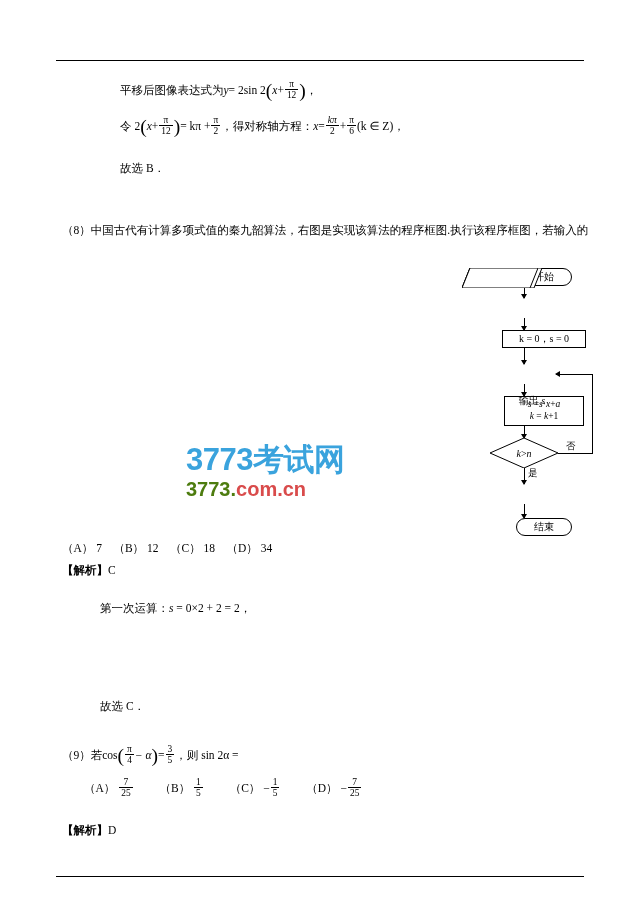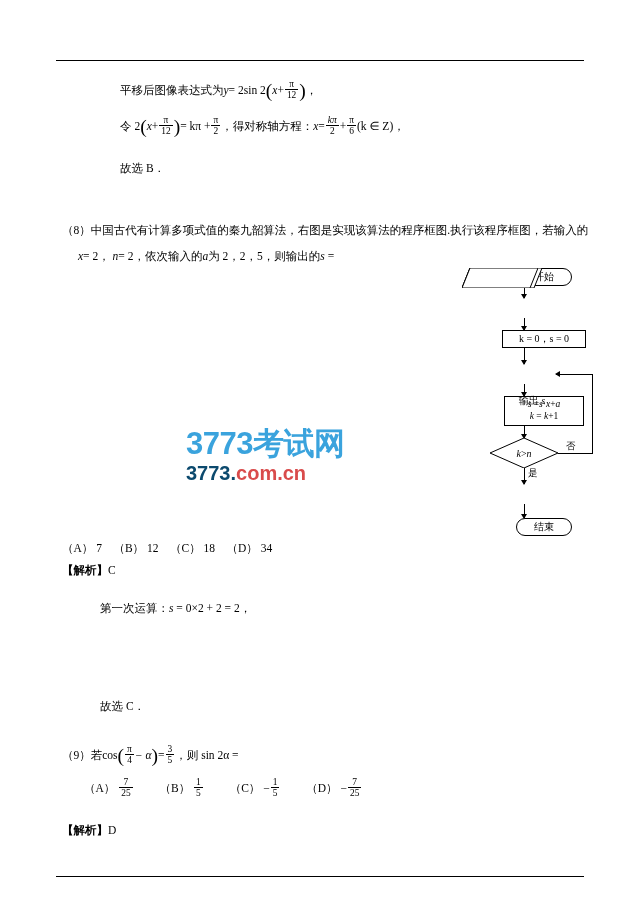--- a/index.html
+++ b/index.html
@@ -145,31 +145,32 @@
     width: 280px;
     height: 60px;
     pointer-events: none;
   }
   .wm-main {
     font-family: "Liberation Sans", sans-serif;
     font-weight: bold;
     font-size: 31px;
     letter-spacing: -0.5px;
     line-height: 1;
+    margin-top: 16px;
   }
   .wm-num { color: #3aa3dd; }
   .wm-cn { color: #3aa3dd; }
   .wm-sub {
     font-family: "Liberation Sans", sans-serif;
     font-weight: bold;
     font-size: 20px;
     margin-top: 3px;
     letter-spacing: 0px;
   }
-  .wm-blue { color: #0c4a6e; }
+  .wm-blue { color: #4d7c0f; }
   .wm-red { color: #d94b4b; }
 </style>
 </head>
 <body>
 
 <div class="page">
 
   <div class="rule"></div>
   <div class="rule-bottom"></div>
 
@@ -178,23 +179,20 @@
   </div>
 
   <div class="blk" style="left:120px; top:116px;">
     <span class="cn">令 2</span><span class="paren-big">(</span><span class="it">x</span><span>+</span><span class="frac"><span class="num">π</span><span class="den">12</span></span><span class="paren-big">)</span><span>= kπ +</span><span class="frac"><span class="num">π</span><span class="den">2</span></span><span class="cn">，得对称轴方程：</span><span class="it">x</span><span>=</span><span class="frac"><span class="num it">kπ</span><span class="den">2</span></span><span>+</span><span class="frac"><span class="num">π</span><span class="den">6</span></span><span>(k ∈ Z)</span><span class="cn">，</span>
   </div>
 
   <div class="blk cn" style="left:120px; top:160px;">故选 B．</div>
 
   <div class="blk" style="left:62px; top:222px;">
     <span class="cn">（8）</span><span class="cn">中国古代有计算多项式值的秦九韶算法，右图是实现该算法的程序框图.执行该程序框图，若输入的</span>
-  </div>
-  <div class="blk" style="left:78px; top:248px;">
-    <span class="it">x</span><span>= 2，</span>&nbsp;<span class="it">n</span><span class="cn">= 2，依次输入的</span><span class="it">a</span><span class="cn">为 2，2，5，则输出的</span><span class="it">s</span>&nbsp;<span>=</span>
   </div>
 
   <div class="flow">
 
     <div class="node term" style="left:34px; top:0px; width:56px; height:18px;">开始</div>
     <div class="arrow-v" style="left:62px; top:18px; height:12px;"></div>
 
     <div class="par" style="left:22px; top:30px; width:80px; height:20px;">
       <svg width="80" height="20" style="position:absolute;left:0;top:0;">
         <polygon points="8,0 80,0 72,20 0,20" fill="#fff" stroke="#000" stroke-width="1"></polygon>

